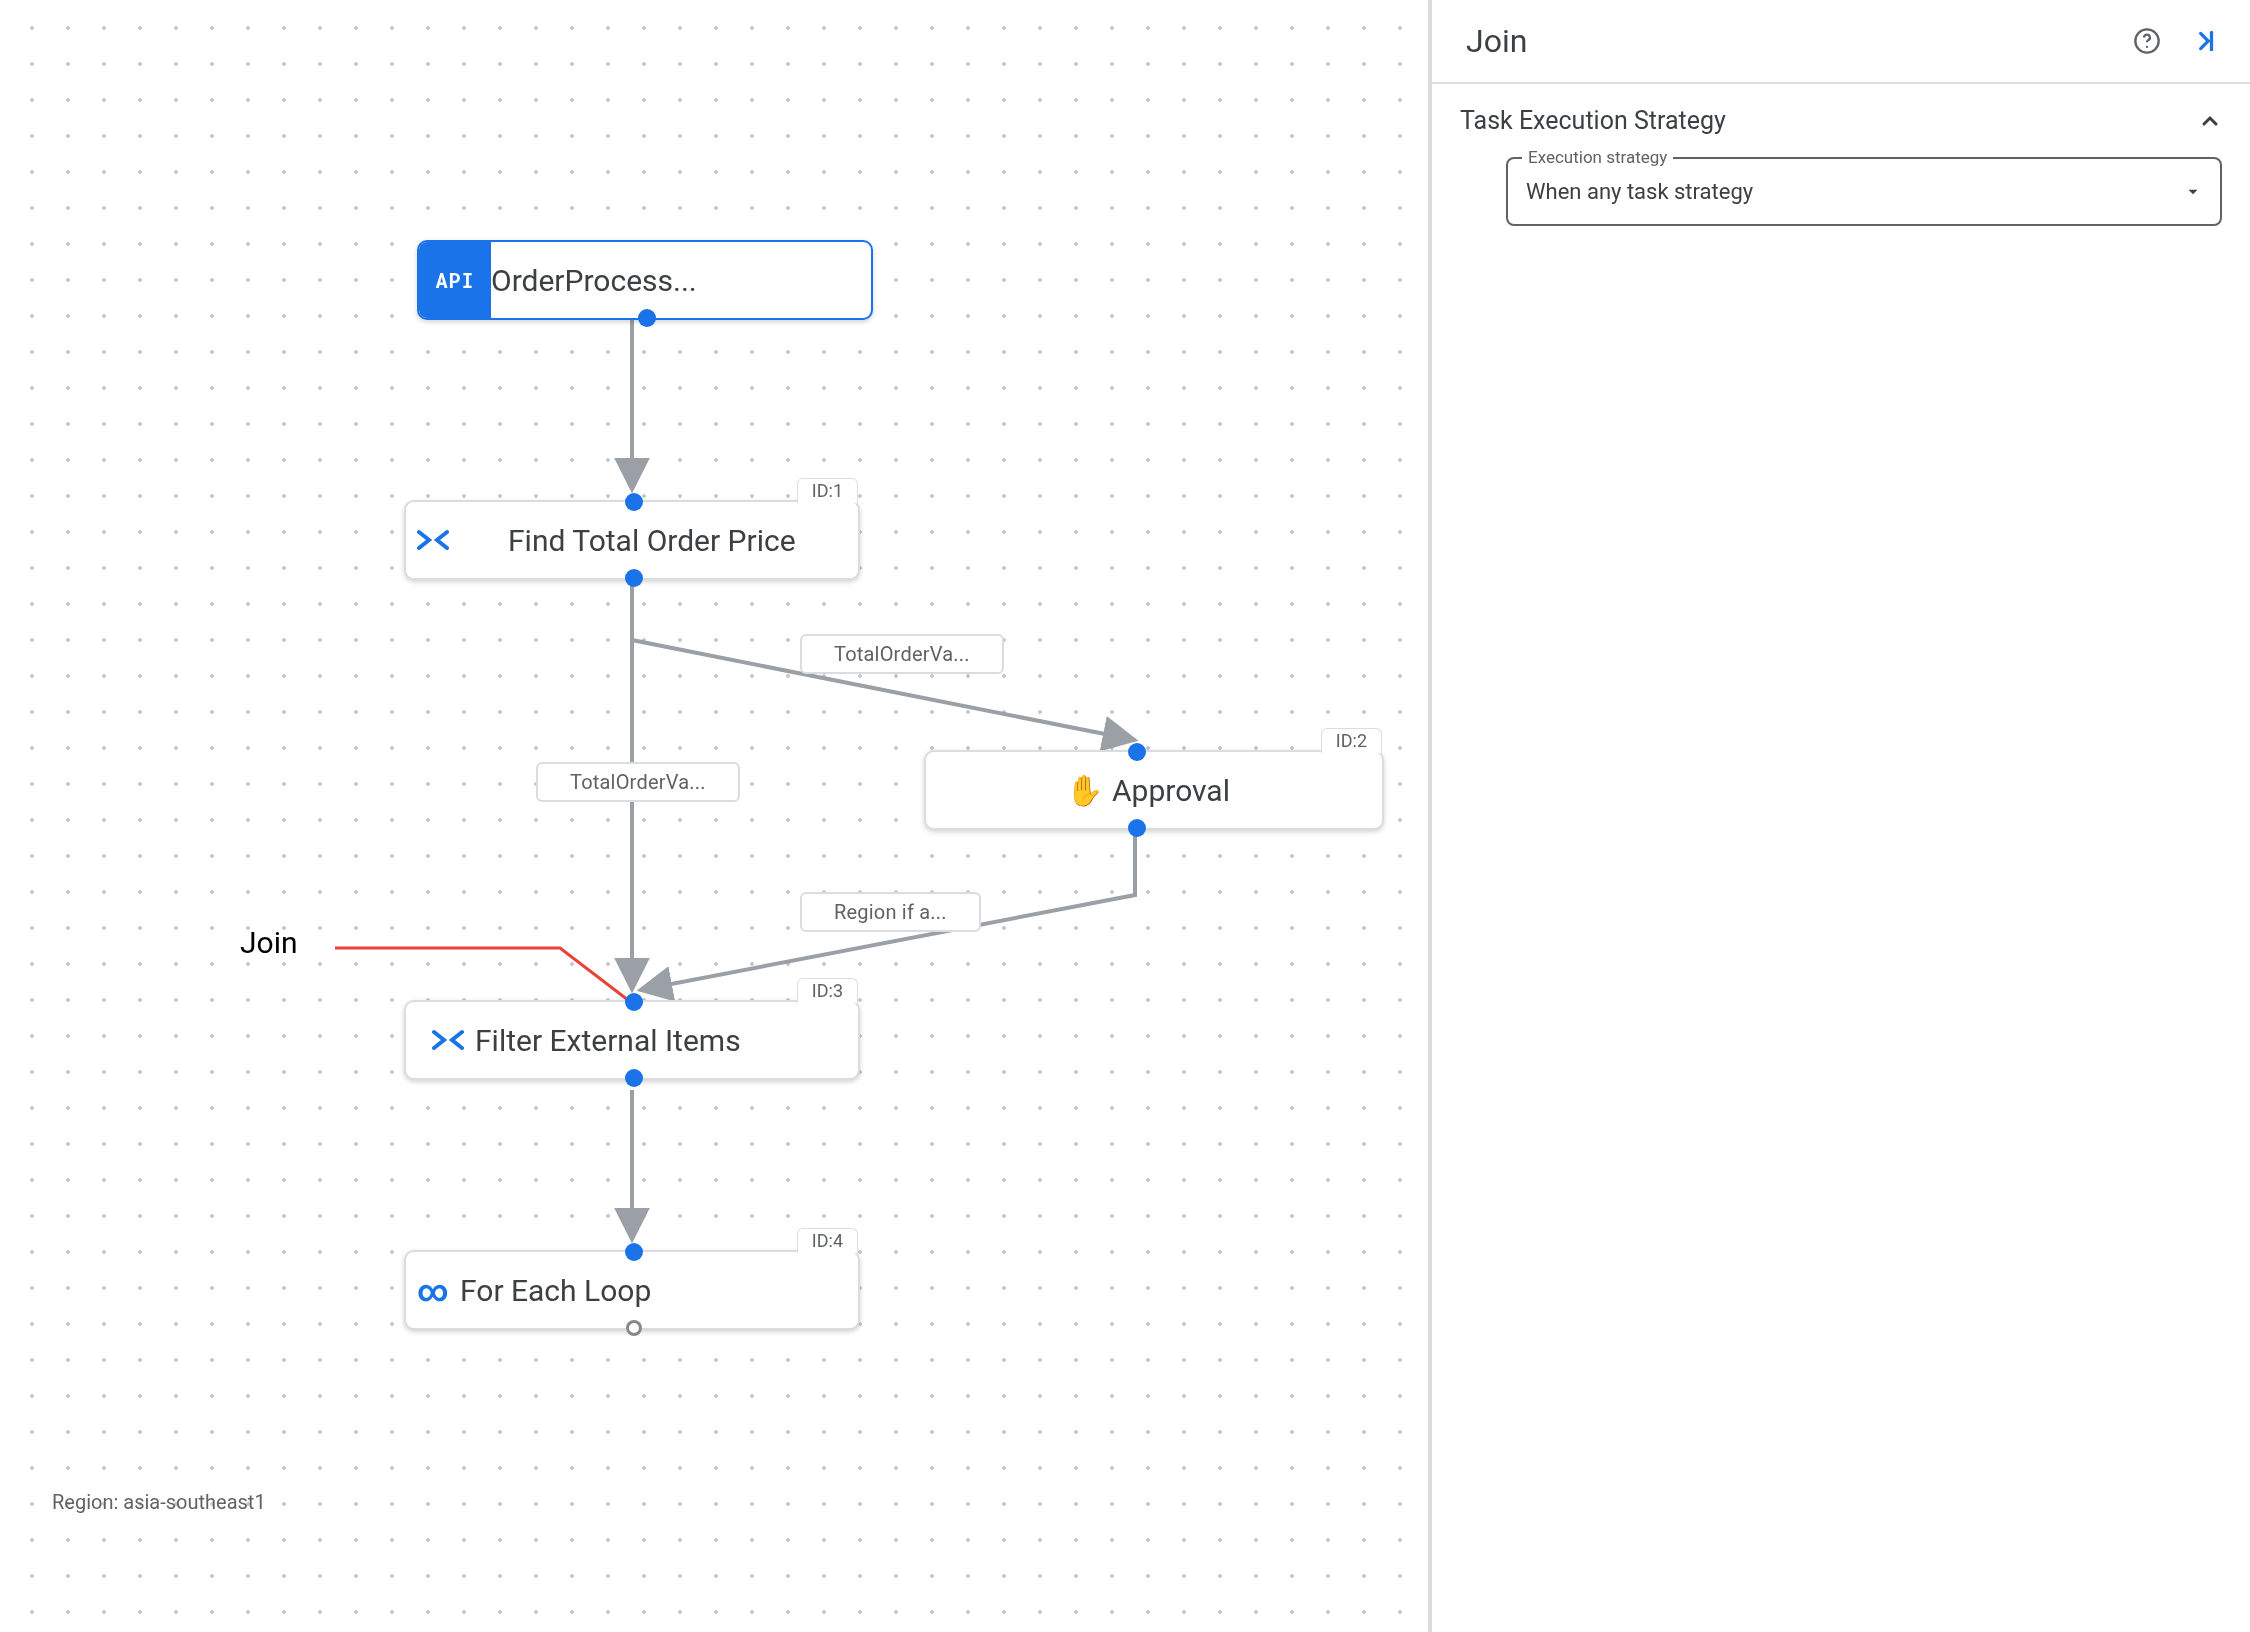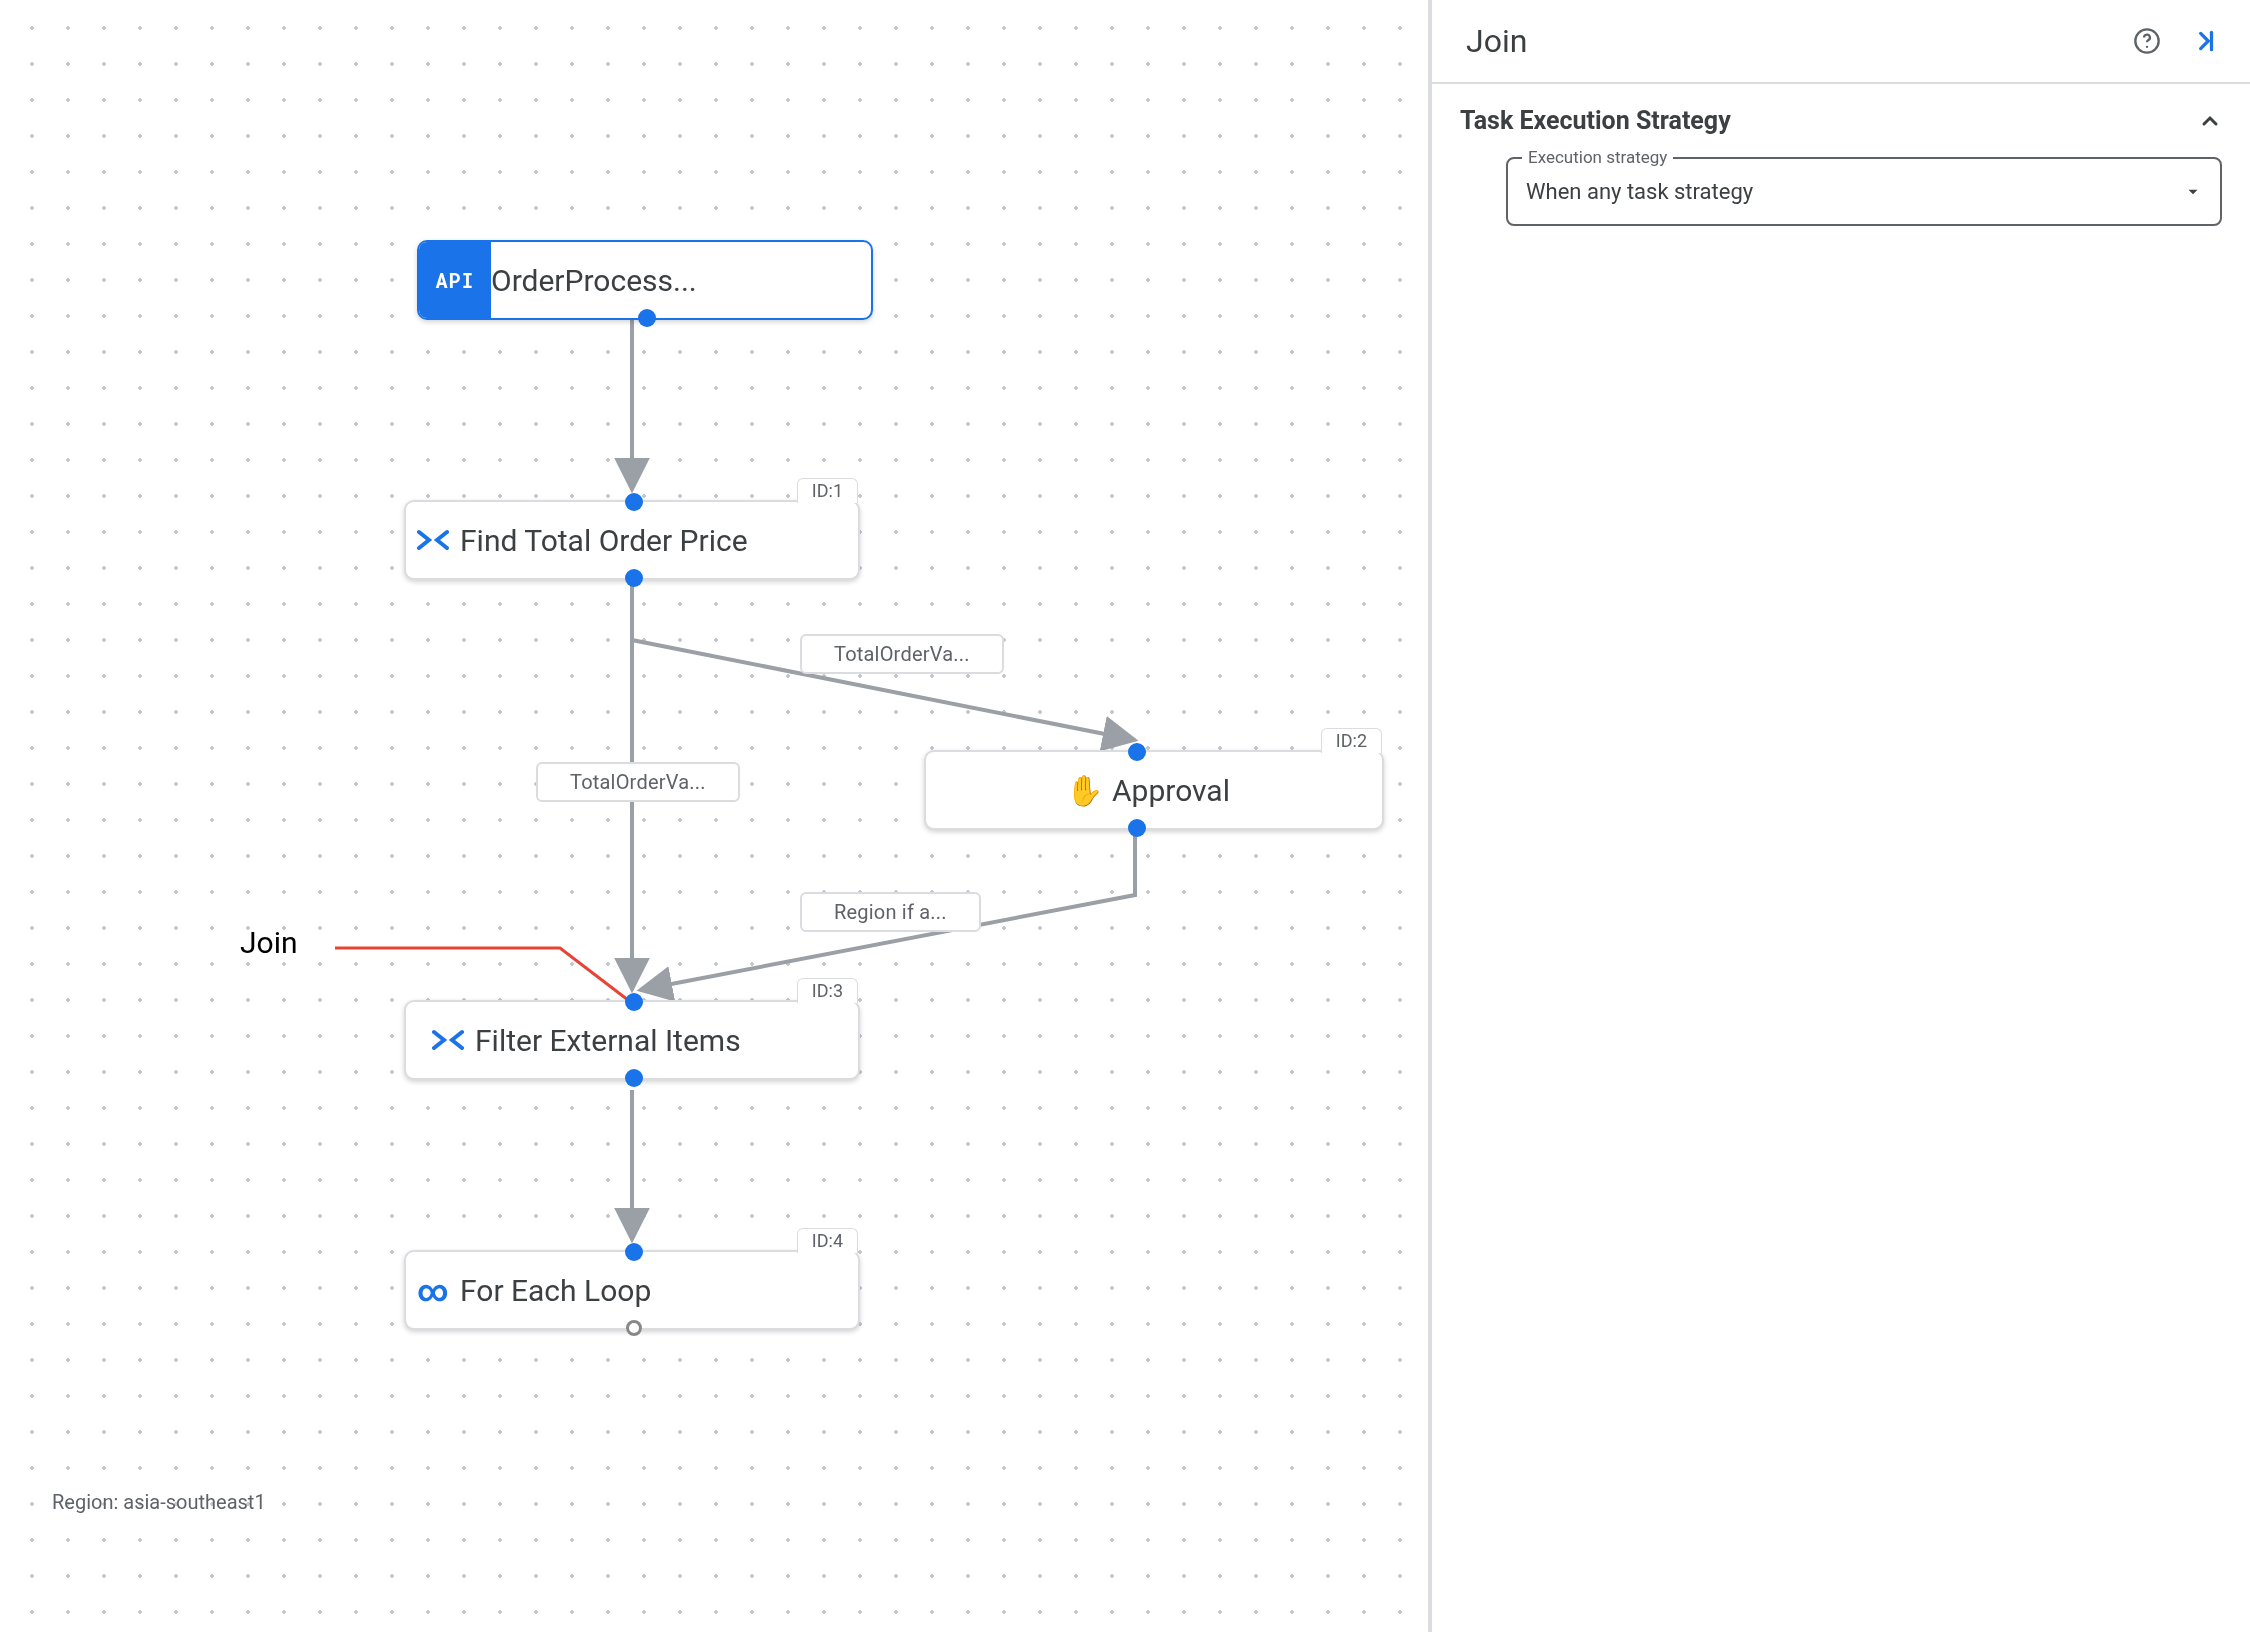--- a/index.html
+++ b/index.html
@@ -137,21 +137,21 @@
     padding: 22px 28px 22px 34px;
     border-bottom: 2px solid #dadce0;
   }
   .panel-title { font-size: 32px; color: #3c4043; font-weight: 400; }
   .panel-header .actions { display: flex; align-items: center; gap: 24px; }
   .icon-btn { width: 34px; height: 34px; display: flex; align-items: center; justify-content: center; cursor: pointer; color: #5f6368; }
   .icon-btn.blue { color: #1a73e8; }
 
   .panel-section { padding: 22px 28px; }
   .section-head { display: flex; justify-content: space-between; align-items: center; margin-bottom: 22px; cursor: pointer; }
-  .section-title { font-size: 25px; font-weight: 700; color: #3c4043; }
+  .section-title { font-size: 25px; font-weight: 400; color: #3c4043; }
 
   .select-wrap {
     position: relative;
     border: 2px solid #5f6368;
     border-radius: 8px;
     padding: 20px 18px;
     margin-left: 46px;
   }
   .select-wrap .floating {
     position: absolute;
@@ -199,21 +199,21 @@
 
     <path d="M 335 948 L 560 948 L 628 1000" stroke="#ea4335" stroke-width="3" fill="none"></path>
   </svg>
 
   <div class="node trigger" style="left:404px; top:240px; width:456px; height:80px;margin-left:13px;">
     <div class="icon" style="width:72px">API</div>
     <div class="label">OrderProcess...</div>
     <div class="port bottom" style="left:220px"></div>
   </div>
 
-  <div class="node" style="left:404px; top:500px; width:456px; height:80px;">
+  <div class="node" style="left:404px; top:500px; width:456px; height:80px;gap:48px;">
     <div class="id-chip">ID:1</div>
     <div class="icon">
       <svg class="map-icon" viewBox="0 0 32 24">
           <path d="M2 4 L12 12 L2 20" stroke="#1a73e8" stroke-width="4" fill="none" stroke-linecap="round"></path>
           <path d="M30 4 L20 12 L30 20" stroke="#1a73e8" stroke-width="4" fill="none" stroke-linecap="round"></path>
         </svg>
     </div>
     <div class="label">Find Total Order Price</div>
     <div class="port top" style="left:220px"></div>
     <div class="port bottom" style="left:220px"></div>

